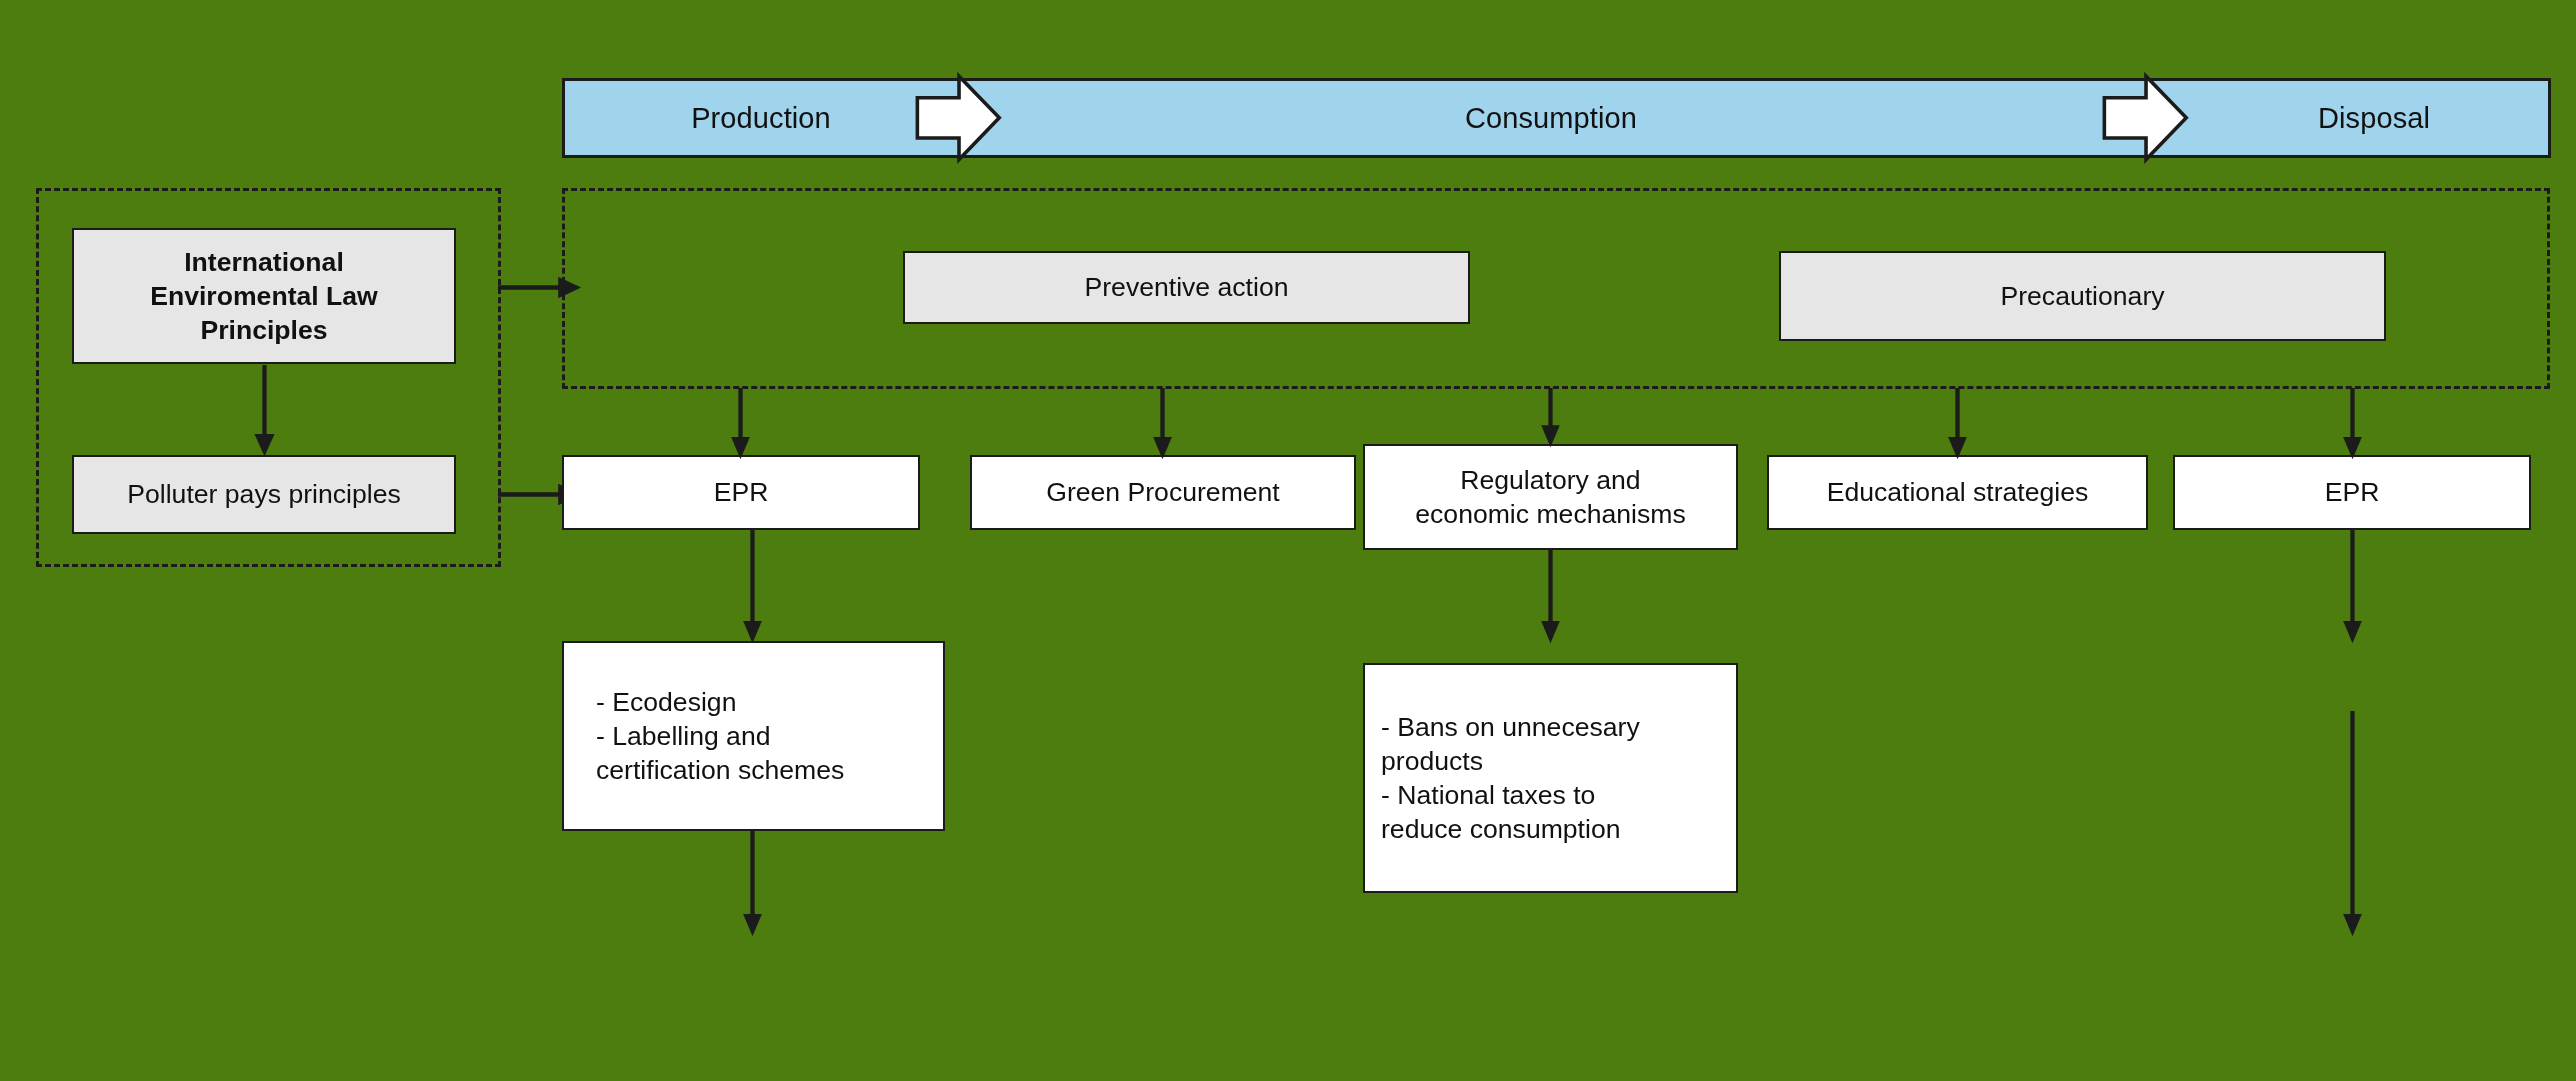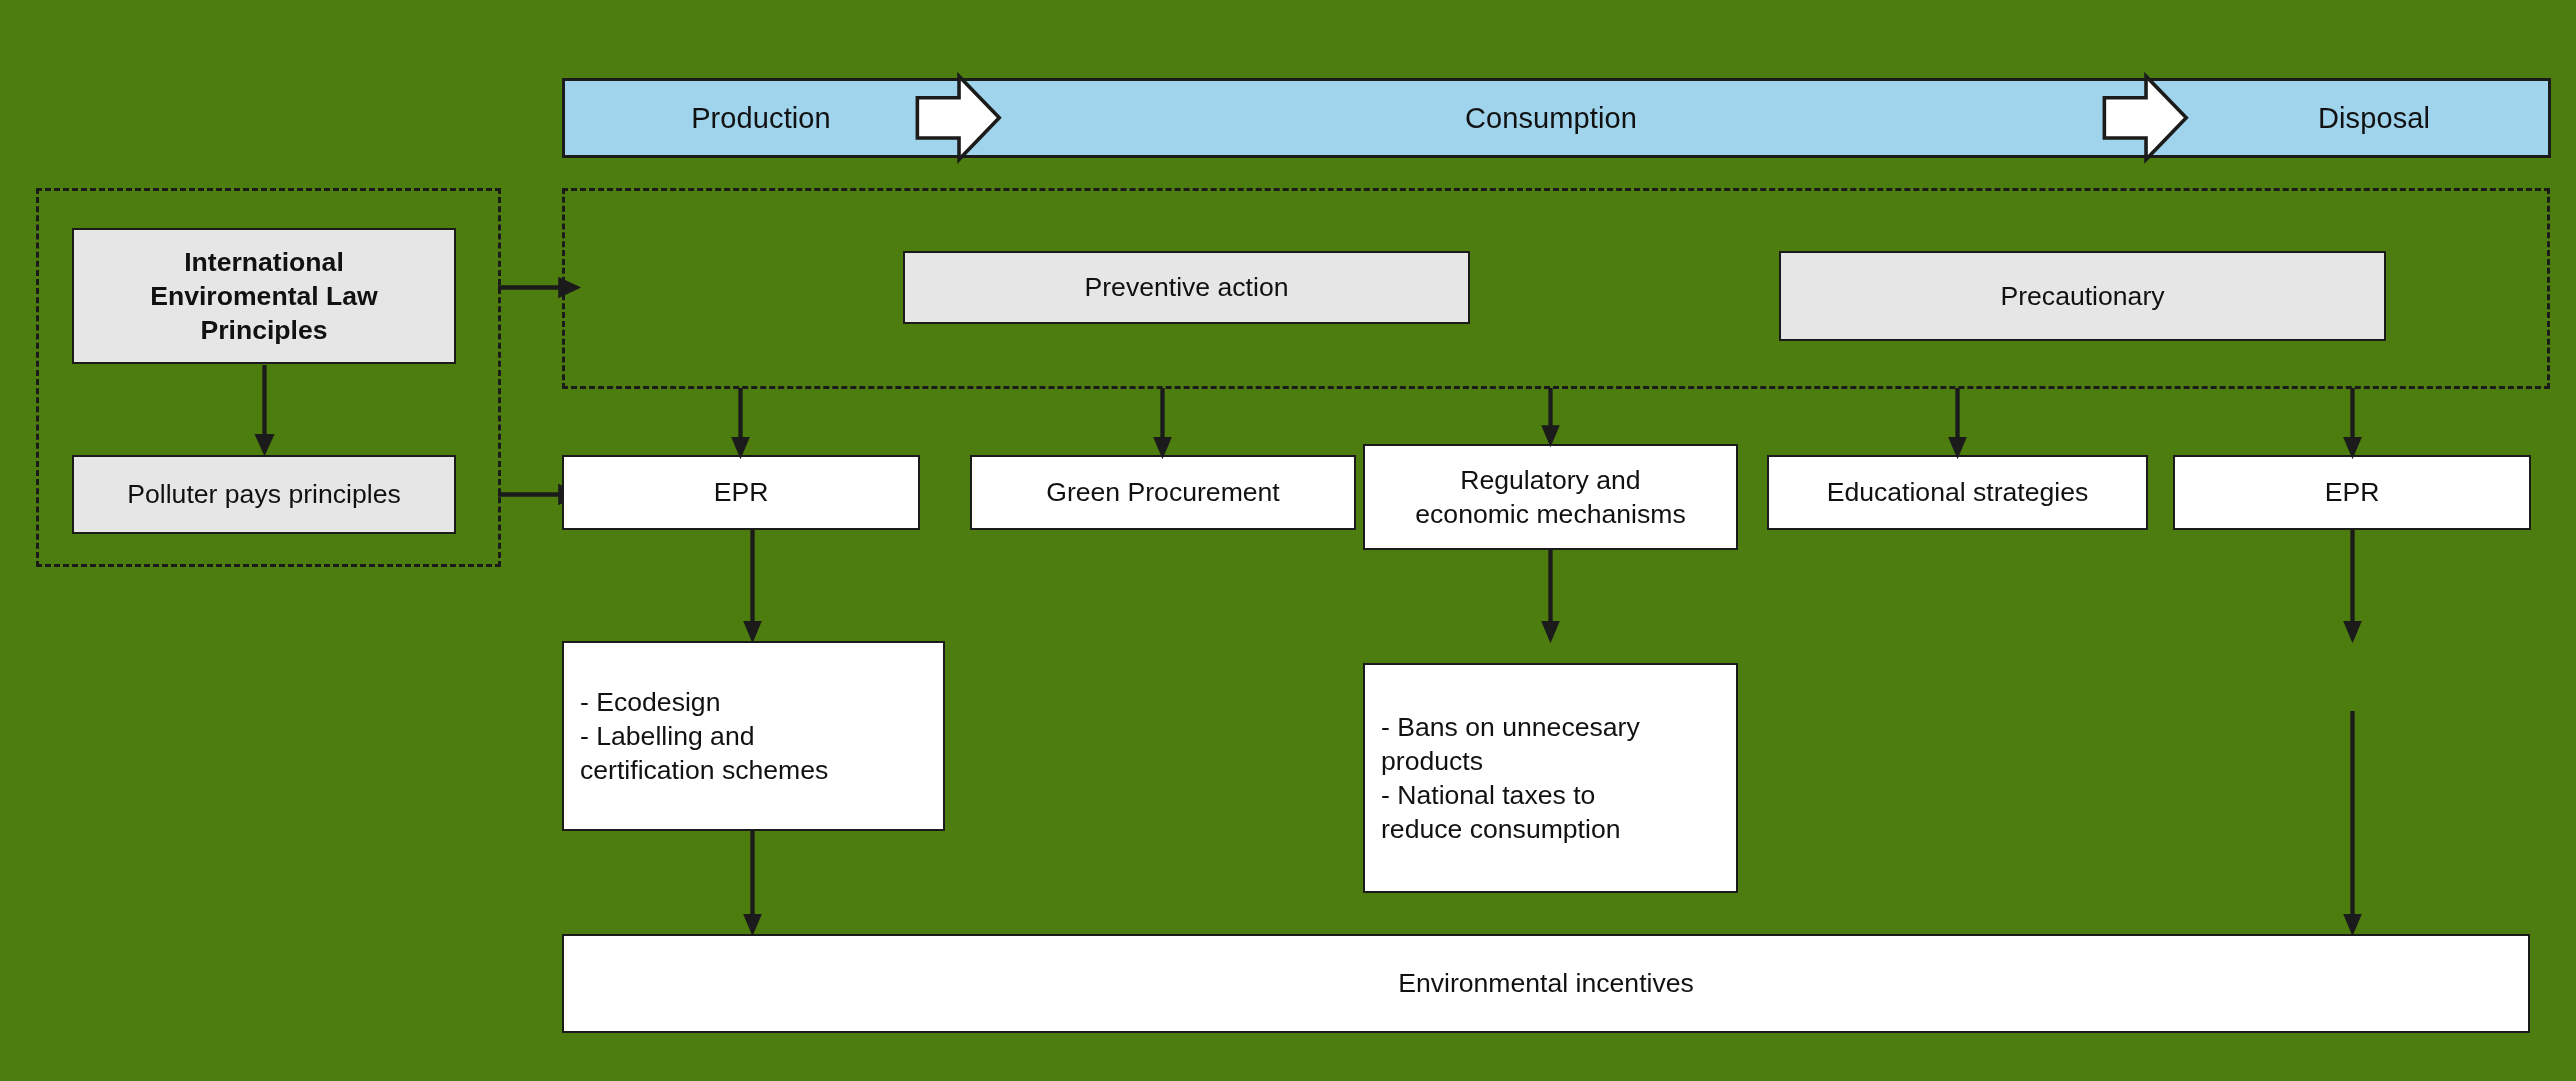--- a/index.html
+++ b/index.html
@@ -194,21 +194,21 @@
     </svg>
   </div>
 
   <div class="conn" style="left:2338px; top:388px; width:29px; height:72px;">
     <svg width="29" height="72" viewBox="0 0 40 100">
       <line x1="20" y1="0" x2="20" y2="78" stroke="#1b1b1b" stroke-width="6"></line>
       <polygon points="20,99 7,68 33,68" fill="#1b1b1b"></polygon>
     </svg>
   </div>
 
-  <div class="abs node left" style="left:562px; top:641px; width:383px; height:190px; padding-left:16px;">
+  <div class="abs node left" style="left:562px; top:641px; width:383px; height:190px; padding-left:32px;">
     <span class="nlabel">- Ecodesign
 - Labelling  and
 certification schemes</span>
   </div>
 
   <div class="abs node left" style="left:1363px; top:641px; width:375px; height:230px; padding-left:16px;margin-top:22px;">
     <span class="nlabel">- Bans on unnecesary
 products
 - National taxes to
 reduce consumption</span>
@@ -229,23 +229,20 @@
     </svg>
   </div>
 
   <div class="conn" style="left:2338px; top:529px; width:29px; height:115px;">
     <svg width="29" height="115" viewBox="0 0 40 160">
       <line x1="20" y1="0" x2="20" y2="138" stroke="#1b1b1b" stroke-width="6"></line>
       <polygon points="20,159 7,128 33,128" fill="#1b1b1b"></polygon>
     </svg>
   </div>
 
-  <div class="abs node" style="left:562px; top:934px; width:1968px; height:99px;">
-    <span class="nlabel">Environmental incentives</span>
-  </div>
 
   <div class="conn" style="left:738px; top:829px; width:29px; height:108px;">
     <svg width="29" height="108" viewBox="0 0 40 150">
       <line x1="20" y1="0" x2="20" y2="128" stroke="#1b1b1b" stroke-width="6"></line>
       <polygon points="20,149 7,118 33,118" fill="#1b1b1b"></polygon>
     </svg>
   </div>
 
   <div class="conn" style="left:2338px; top:711px; width:29px; height:226px;">
     <svg width="29" height="226" viewBox="0 0 40 315">

